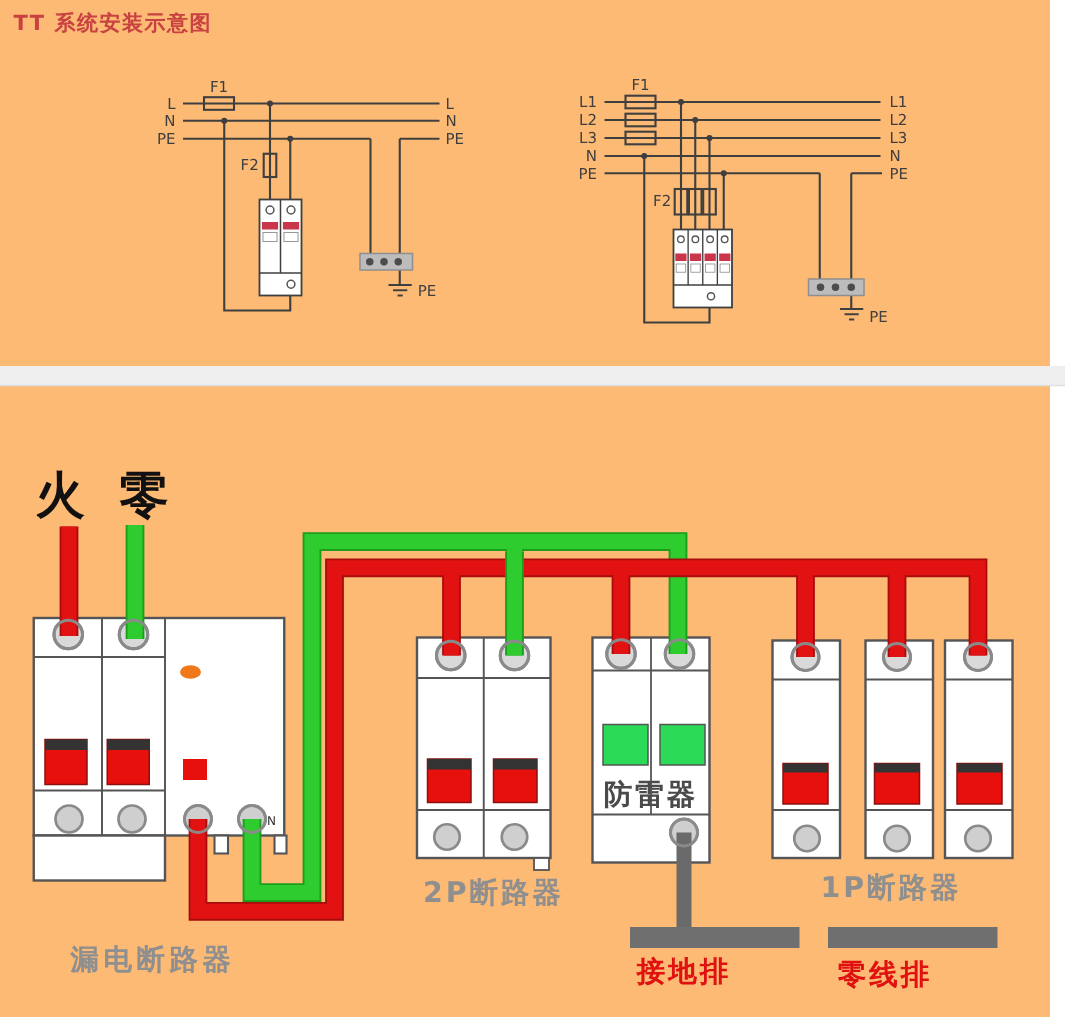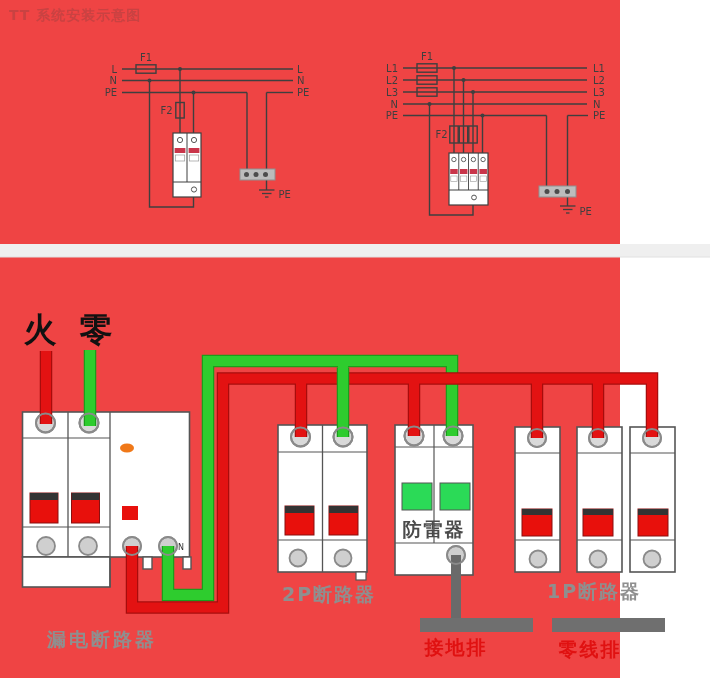--- a/index.html
+++ b/index.html
@@ -1,18 +1,18 @@
 <!DOCTYPE html>
 <html><head>
 <meta charset="utf-8">
 <style>
   html,body{margin:0;padding:0;background:#ffffff;}
   body{width:710px;height:678px;overflow:hidden;
        font-family:"DejaVu Sans","Liberation Sans",sans-serif;}
-  #stage{position:relative;width:620px;height:678px;background:#ef4444;}
+  #stage{position:relative;width:700px;height:678px;background:#fdba74;}
   svg{position:absolute;left:0;top:0;}
   text{stroke:none;}
 </style>
 </head>
 <body>
 
 <div id="stage">
 <svg width="710" height="678" viewBox="0 0 710 678" xmlns="http://www.w3.org/2000/svg">
 
   <text x="9" y="20" font-size="14" font-weight="bold" fill="#c94242" letter-spacing="1">TT 系统安装示意图</text>

